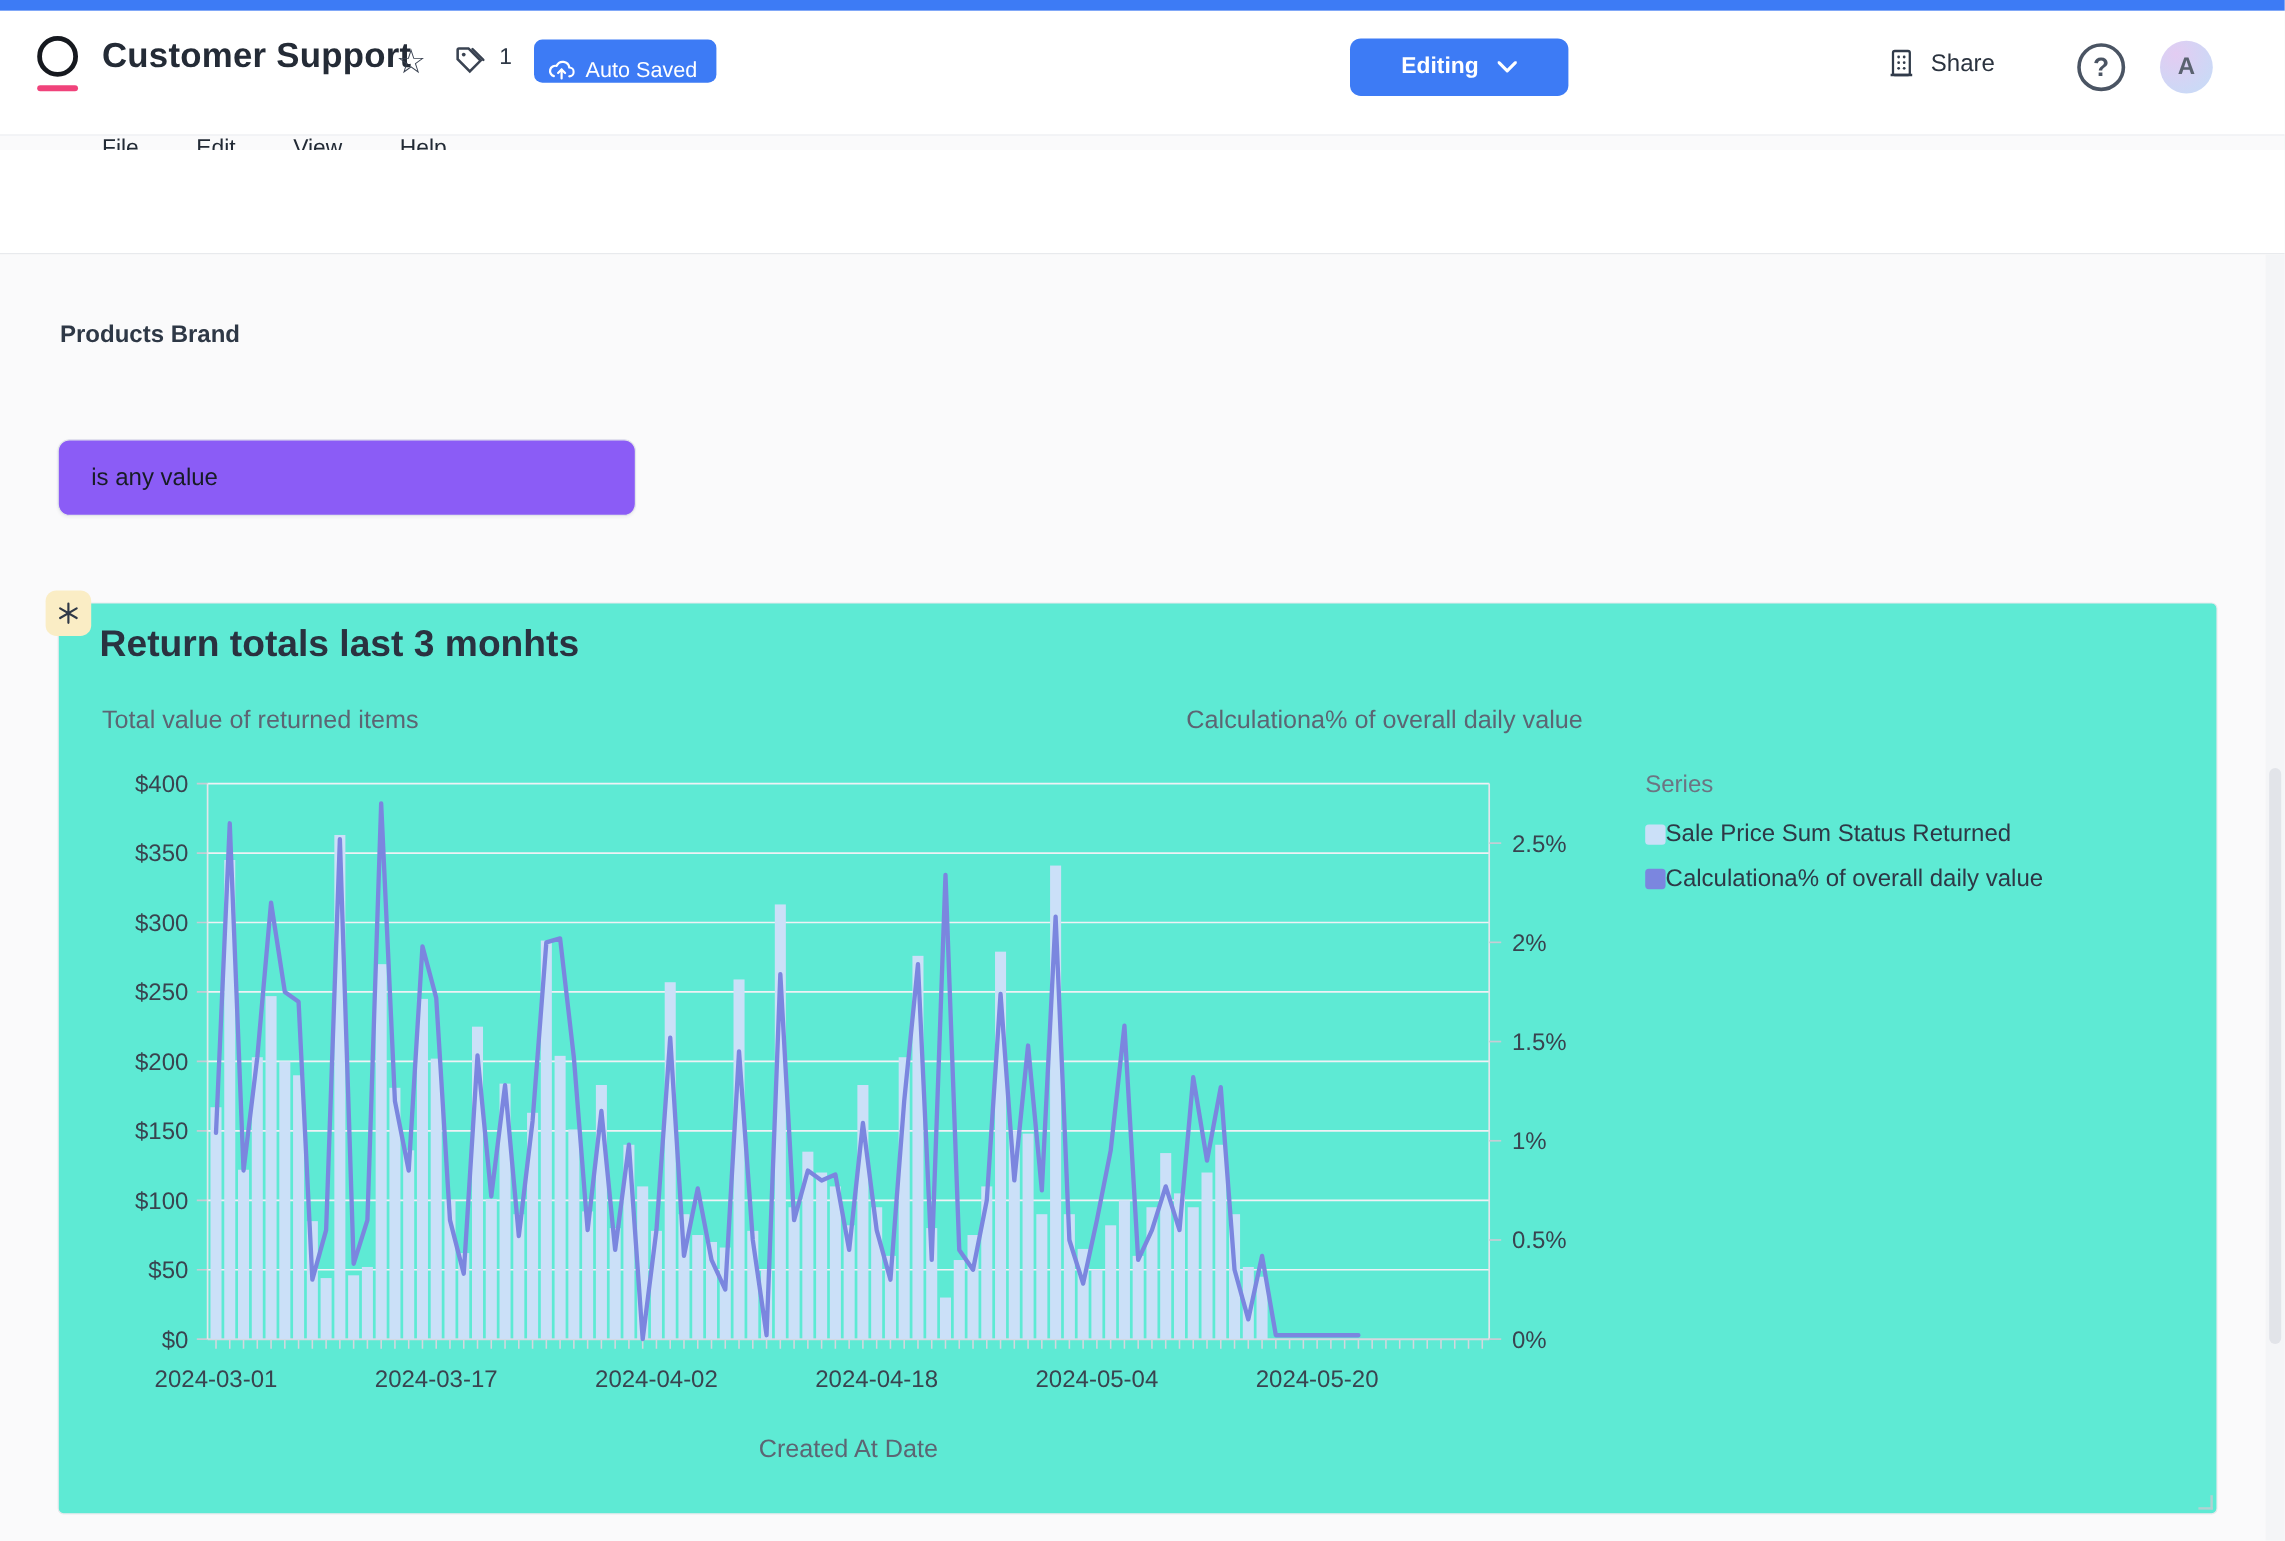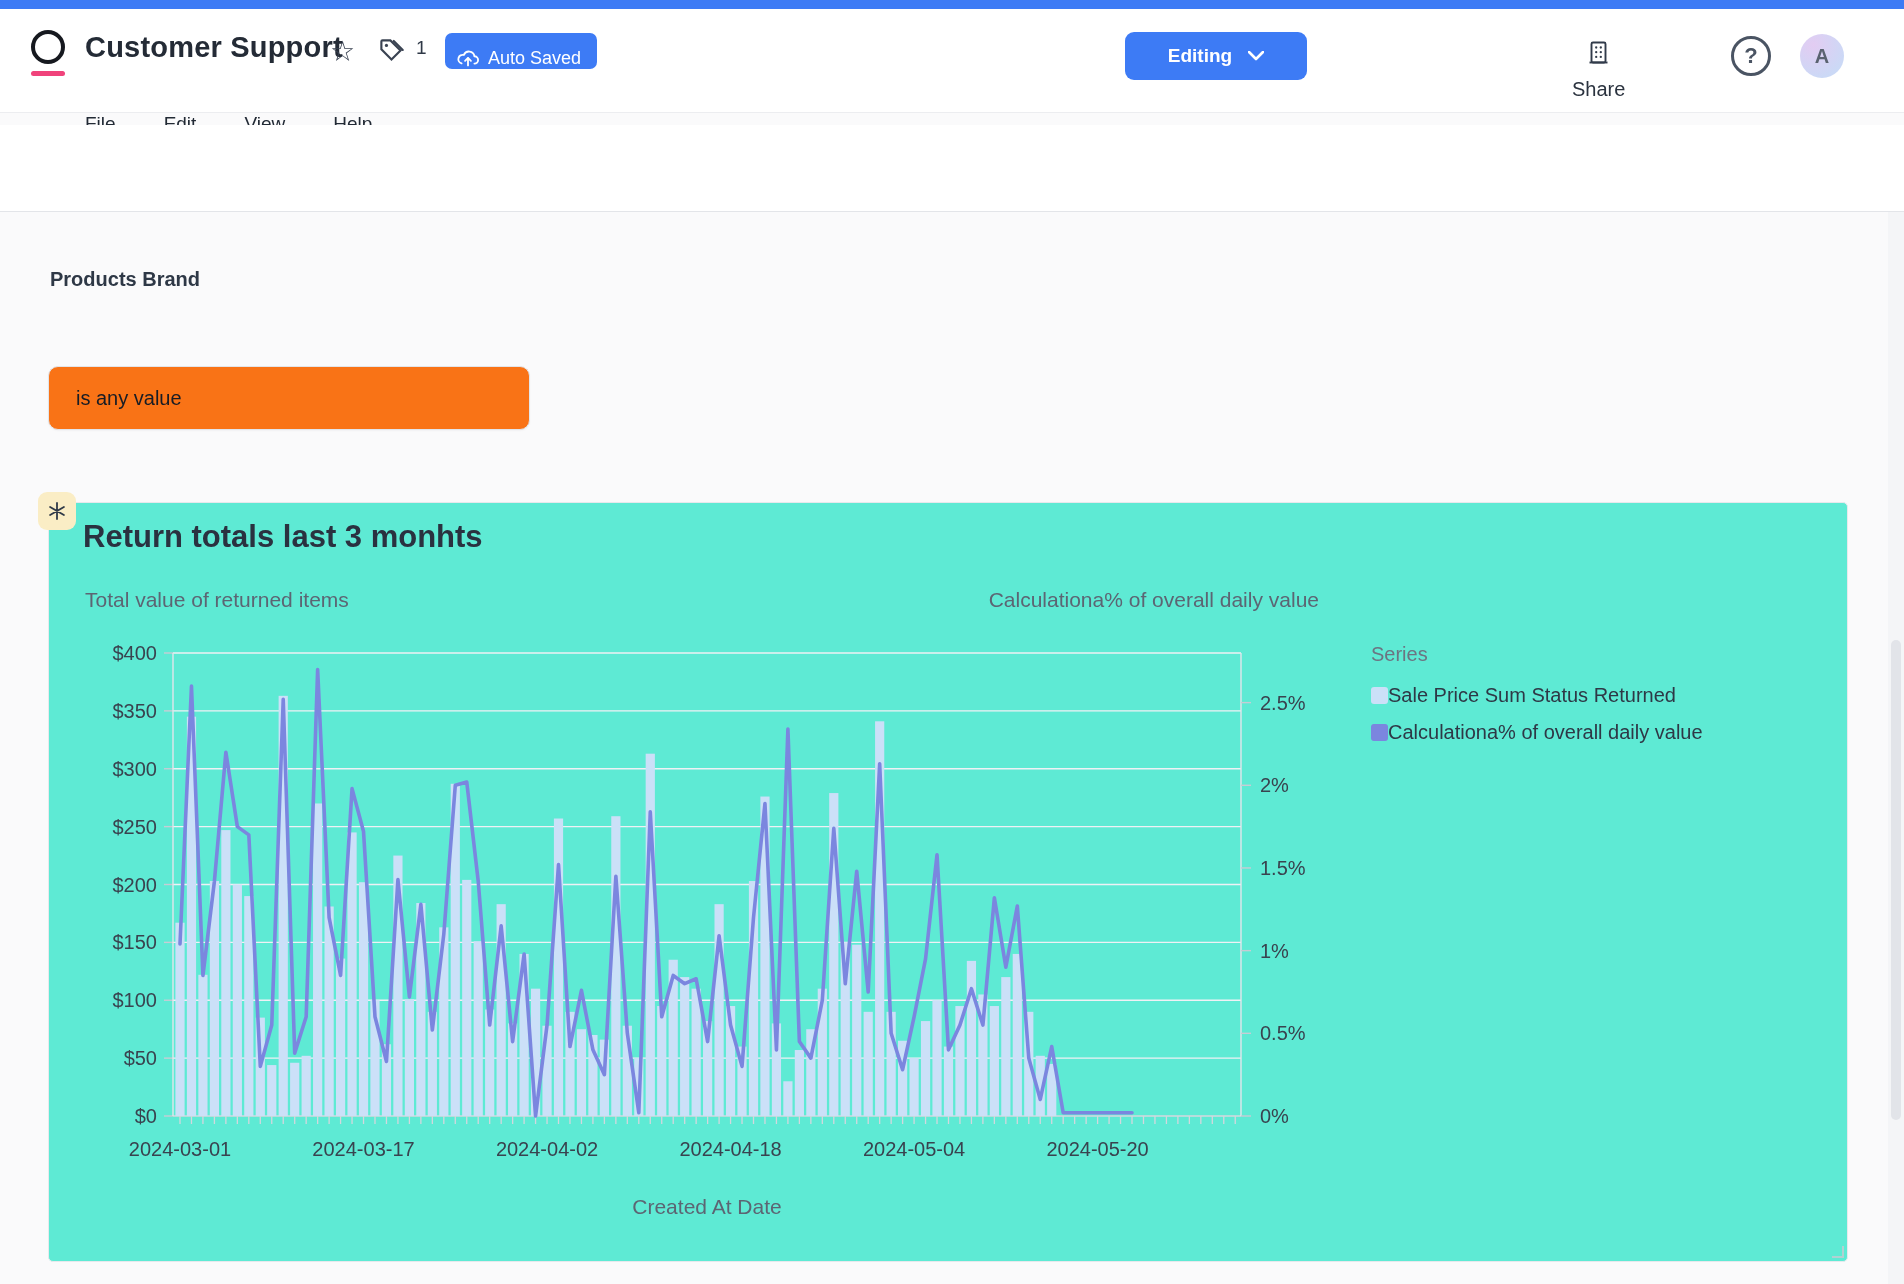--- a/index.html
+++ b/index.html
@@ -21,21 +21,21 @@
   #tag-count { left:416px; top:28px; font-size:19px; color:#2F3947; }
   #autosave-badge { left:445px; top:24px; height:36px; padding:0 16px 0 12px; background:#3D7BF5; border-radius:7px;
      display:flex; align-items:flex-end; gap:9px; color:#fff; font-size:18px; font-weight:500; }
   #menu-row { left:85px; top:80px; display:flex; gap:48px; font-size:19px; color:#222A35; }
   #menu-row span { cursor:default;margin-top:24px; }
 
   #editing-btn { left:1125px; top:23px; width:182px; height:48px; background:#3D7BF5; border-radius:9px;
      display:flex; align-items:center; justify-content:center; gap:16px; color:#fff; font-size:19px; font-weight:600; }
   #workbook-btn { left:1322px; top:21px; width:218px; height:52px; background:#fff; border:1.5px solid #D8DCE2; border-radius:9px;
      display:flex; align-items:center; justify-content:center; gap:13px; color:#2B333F; font-size:20px; font-weight:500; }
-  #share-btn { left:1572px; top:31px; display:flex; align-items:center; gap:12px; color:#2B333F; font-size:20px; font-weight:500;flex-direction:column; }
+  #share-btn { left:1572px; top:31px; display:flex; align-items:center; gap:12px; color:#2B333F; font-size:20px; font-weight:500; }
   #help-btn { left:1731px; top:27px; width:40px; height:40px; border:3px solid #4A5463; border-radius:50%;
      display:flex; align-items:center; justify-content:center; font-size:22px; font-weight:700; color:#4A5463; }
   #avatar { left:1800px; top:25px; width:44px; height:44px; border-radius:50%;
      background:radial-gradient(circle at 30% 25%, #E3CCF2 0%, #CBD9F6 75%); display:flex; align-items:center; justify-content:center;
      font-size:20px; font-weight:700; color:#5A6270; }
 
   
   #toolbar { left:0; top:125px; width:1904px; height:87px; background:#fff; border-bottom:1px solid #E3E5E9; }
   .tool-item { position:absolute; display:flex; align-items:center; gap:12px; font-size:20px; font-weight:500; color:#2F3947; height:44px; }
   #charts-item { left:44px; top:146px; }
@@ -43,21 +43,21 @@
   #addtext-item { left:370px; top:146px; }
   #addfilter-bg { left:204px; top:143px; width:138px; height:50px; background:#F4F5F7; border-radius:9px; }
   #annotation-ring { left:190px; top:133px; width:164px; height:68px; border:5px solid #EB6B8D; border-radius:18px; background:transparent; }
   .yellow-badge { width:32px; height:32px; background:#FAEDC5; border-radius:8px; display:flex; align-items:center; justify-content:center; }
   #warnings-item { left:1163px; top:152px; }
   #delivery-item { left:1397px; top:152px; }
 
   
   #content { left:0; top:212px; width:1904px; height:1072px; background:#FAFAFB; }
   #filter-label { left:50px; top:268px; font-size:20px; font-weight:700; color:#2E3846; }
-  #filter-input { left:48px; top:366px; width:482px; height:64px; background:#f97316; border:1px solid #E2E5EA; border-radius:10px;
+  #filter-input { left:48px; top:366px; width:482px; height:64px; background:#8b5cf6; border:1px solid #E2E5EA; border-radius:10px;
      box-shadow:0 1px 2px rgba(20,30,50,.04); display:flex; align-items:center; padding-left:27px; font-size:20px; color:#171C25; }
 
   
   #chart-card { left:48px; top:502px; width:1800px; height:760px; background:#5eead4; border:1px solid #E7E9ED; border-radius:5px; }
   #card-asterisk { left:38px; top:492px; width:38px; height:38px; background:#FAEDC5; border-radius:9px;
      display:flex; align-items:center; justify-content:center; z-index:5; }
   #chart-title { left:34px; top:16px; font-size:31px; font-weight:700; color:#2A3240; position:absolute; }
   #chart-svg { position:absolute; left:0; top:0; }
   #legend { position:absolute; left:1322px; top:140px; }
   #legend-title { font-size:20px; color:#6C7482; margin-bottom:18px; }

